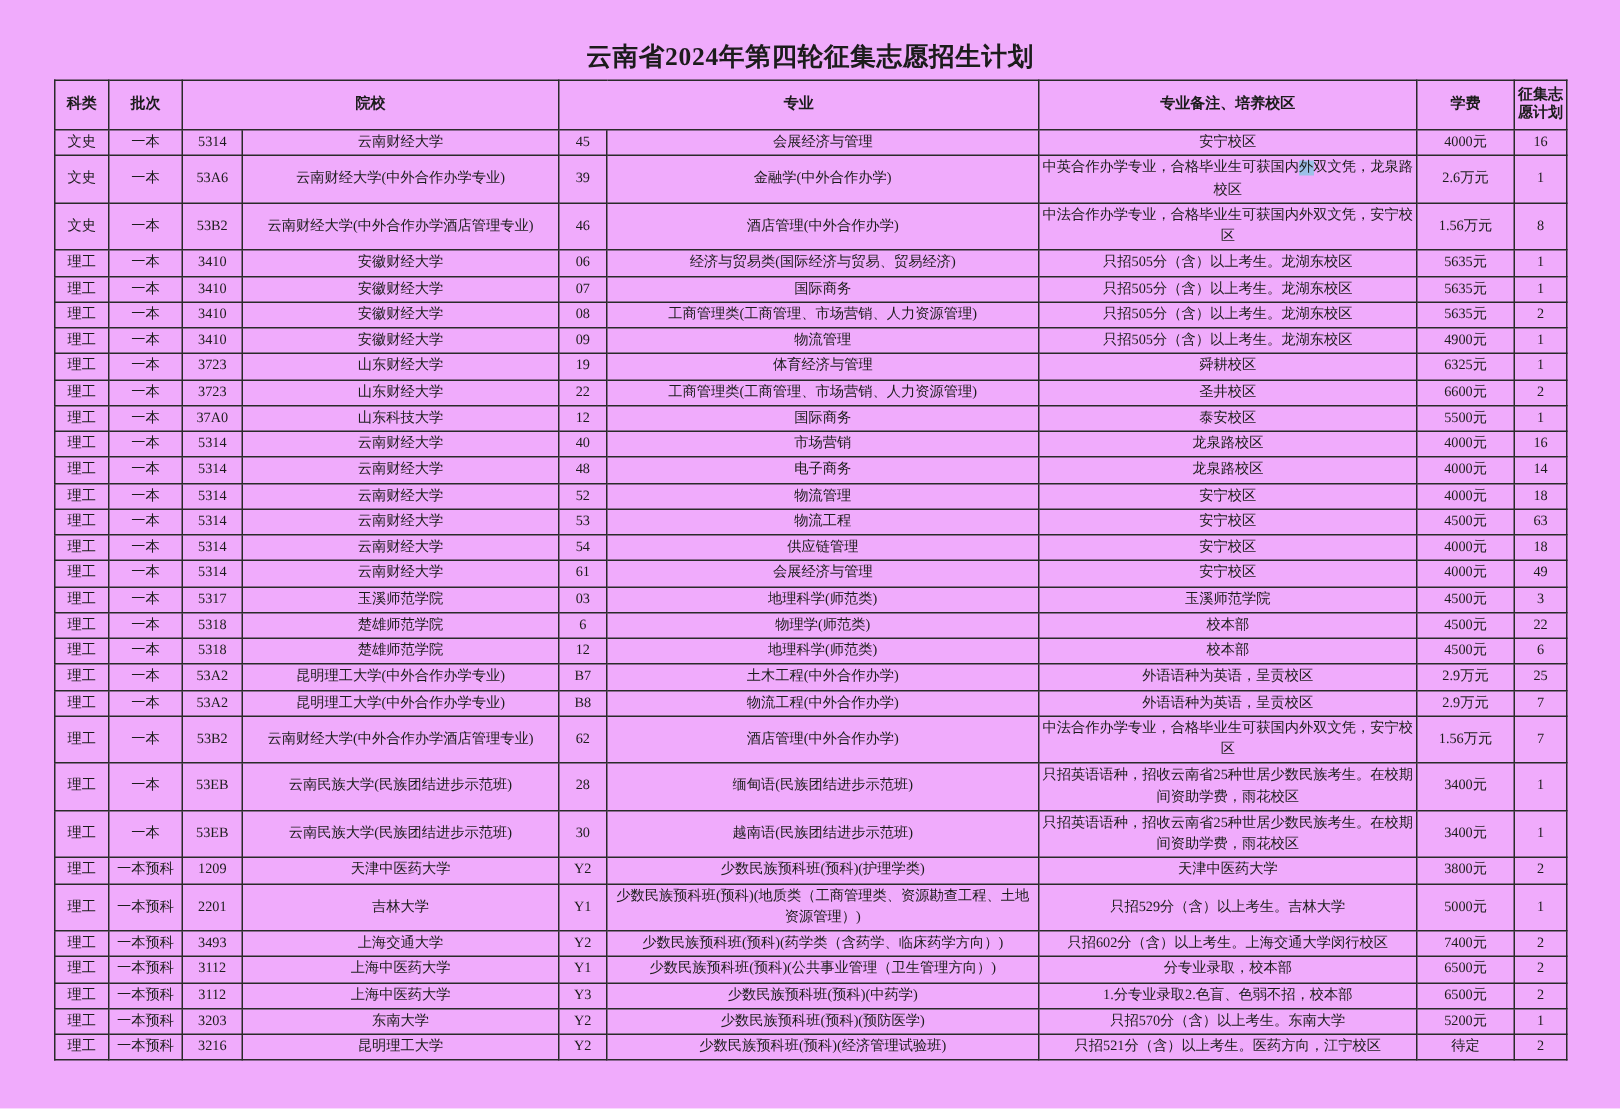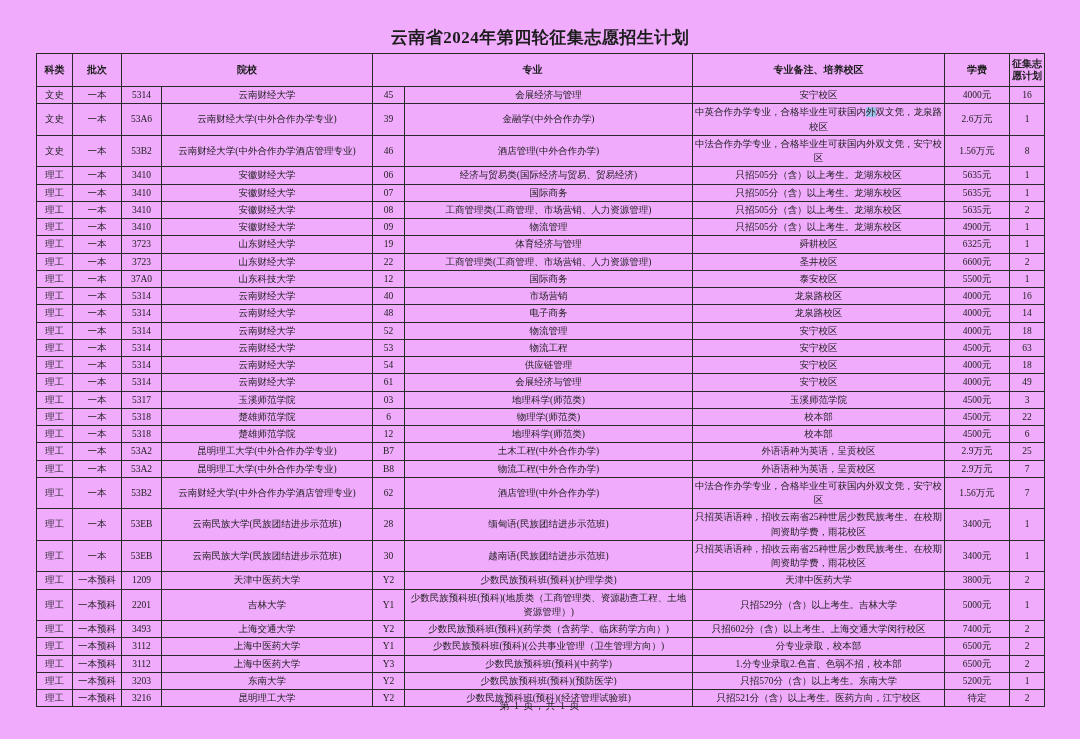--- a/index.html
+++ b/index.html
@@ -398,15 +398,14 @@
           <td>昆明理工大学</td>
           <td>Y2</td>
           <td>少数民族预科班(预科)(经济管理试验班)</td>
           <td>只招521分（含）以上考生。医药方向，江宁校区</td>
           <td>待定</td>
           <td>2</td>
         </tr>
       </tbody>
   </table>
 
-  <div class="page-footer">第 1 页，共 1 页</div>
 
 </div>
 
 </body></html>

